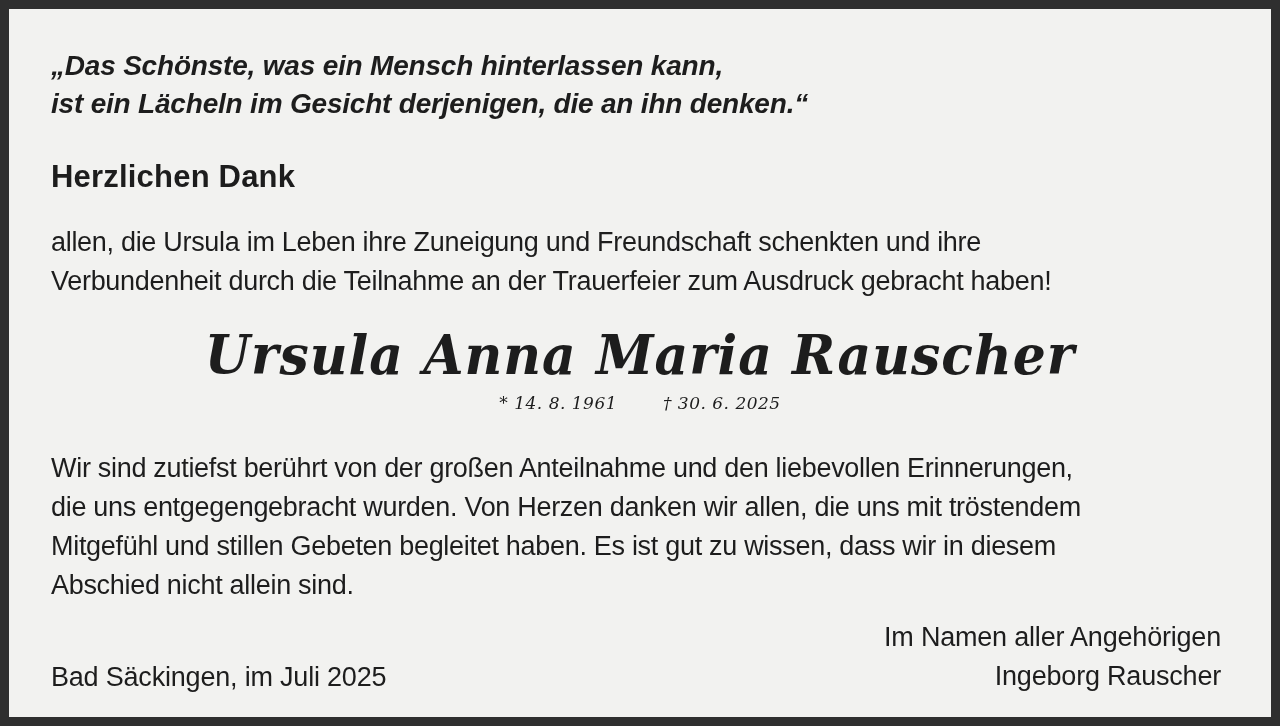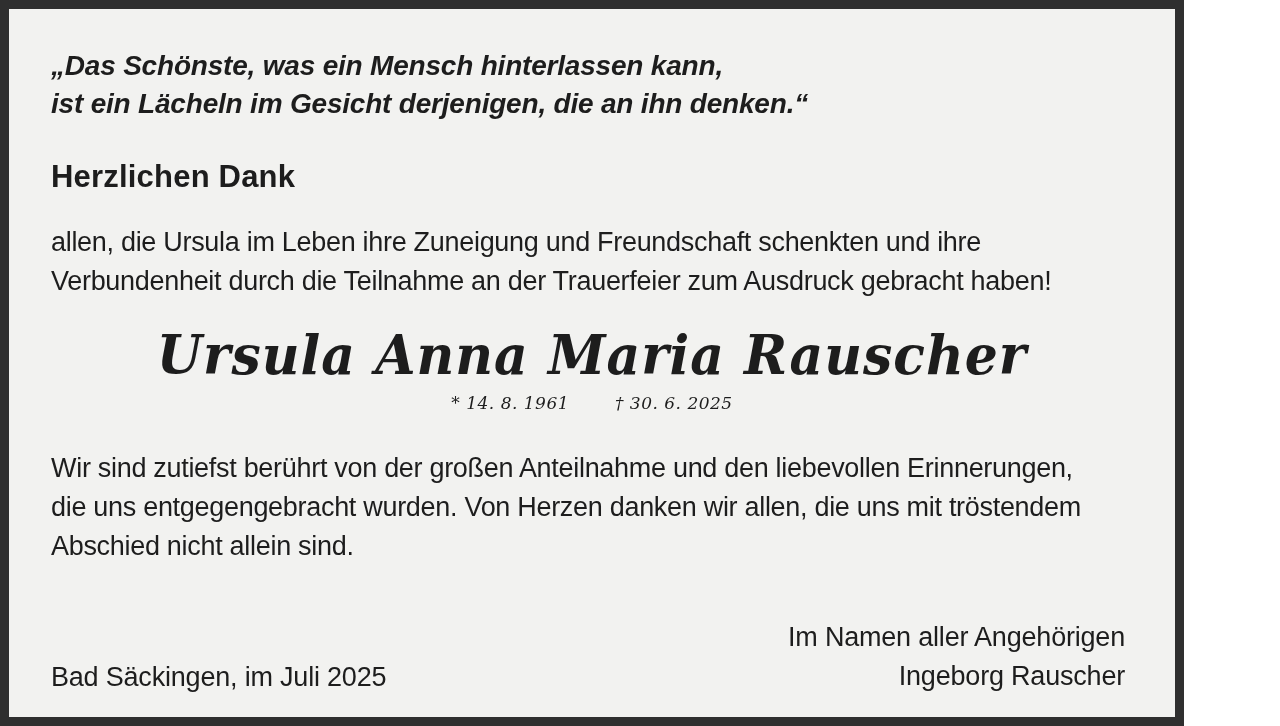--- a/index.html
+++ b/index.html
@@ -9,21 +9,21 @@
   body {
     width: 1280px;
     height: 726px;
     background: #ffffff;
     font-family: "Liberation Sans", sans-serif;
     overflow: hidden;
   }
   .notice-card {
     position: relative;
     box-sizing: border-box;
-    width: 1184px;
+    width: 1280px;
     height: 726px;
     background: #f2f2f0;
     border: 9px solid #2f2f2f;
     padding: 30px 42px 20px 42px;
     color: #1d1d1d;
   }
   .quote {
     font-style: italic;
     font-weight: 700;
     font-size: 28px;
@@ -135,20 +135,21 @@
   <div class="deceased-name">Ursula Anna Maria Rauscher</div>
 
   <div class="dates">
     <span class="birth">* 14. 8. 1961</span>
     <span class="death">† 30. 6. 2025</span>
   </div>
 
   <div class="body-text">
     <span class="body-line">Wir sind zutiefst berührt von der großen Anteilnahme und den liebevollen Erinnerungen,</span>
     <span class="body-line">die uns entgegengebracht wurden. Von Herzen danken wir allen, die uns mit tröstendem</span>
+    <span class="body-line">Mitgefühl und stillen Gebeten begleitet haben. Es ist gut zu wissen, dass wir in diesem</span>
     <span class="body-line">Abschied nicht allein sind.</span>
   </div>
 
   <div class="footer">
     <div class="footer-left">Bad Säckingen, im Juli 2025</div>
     <div class="footer-right">
       <span>Im Namen aller Angehörigen</span>
       <span>Ingeborg Rauscher</span>
     </div>
   </div>

